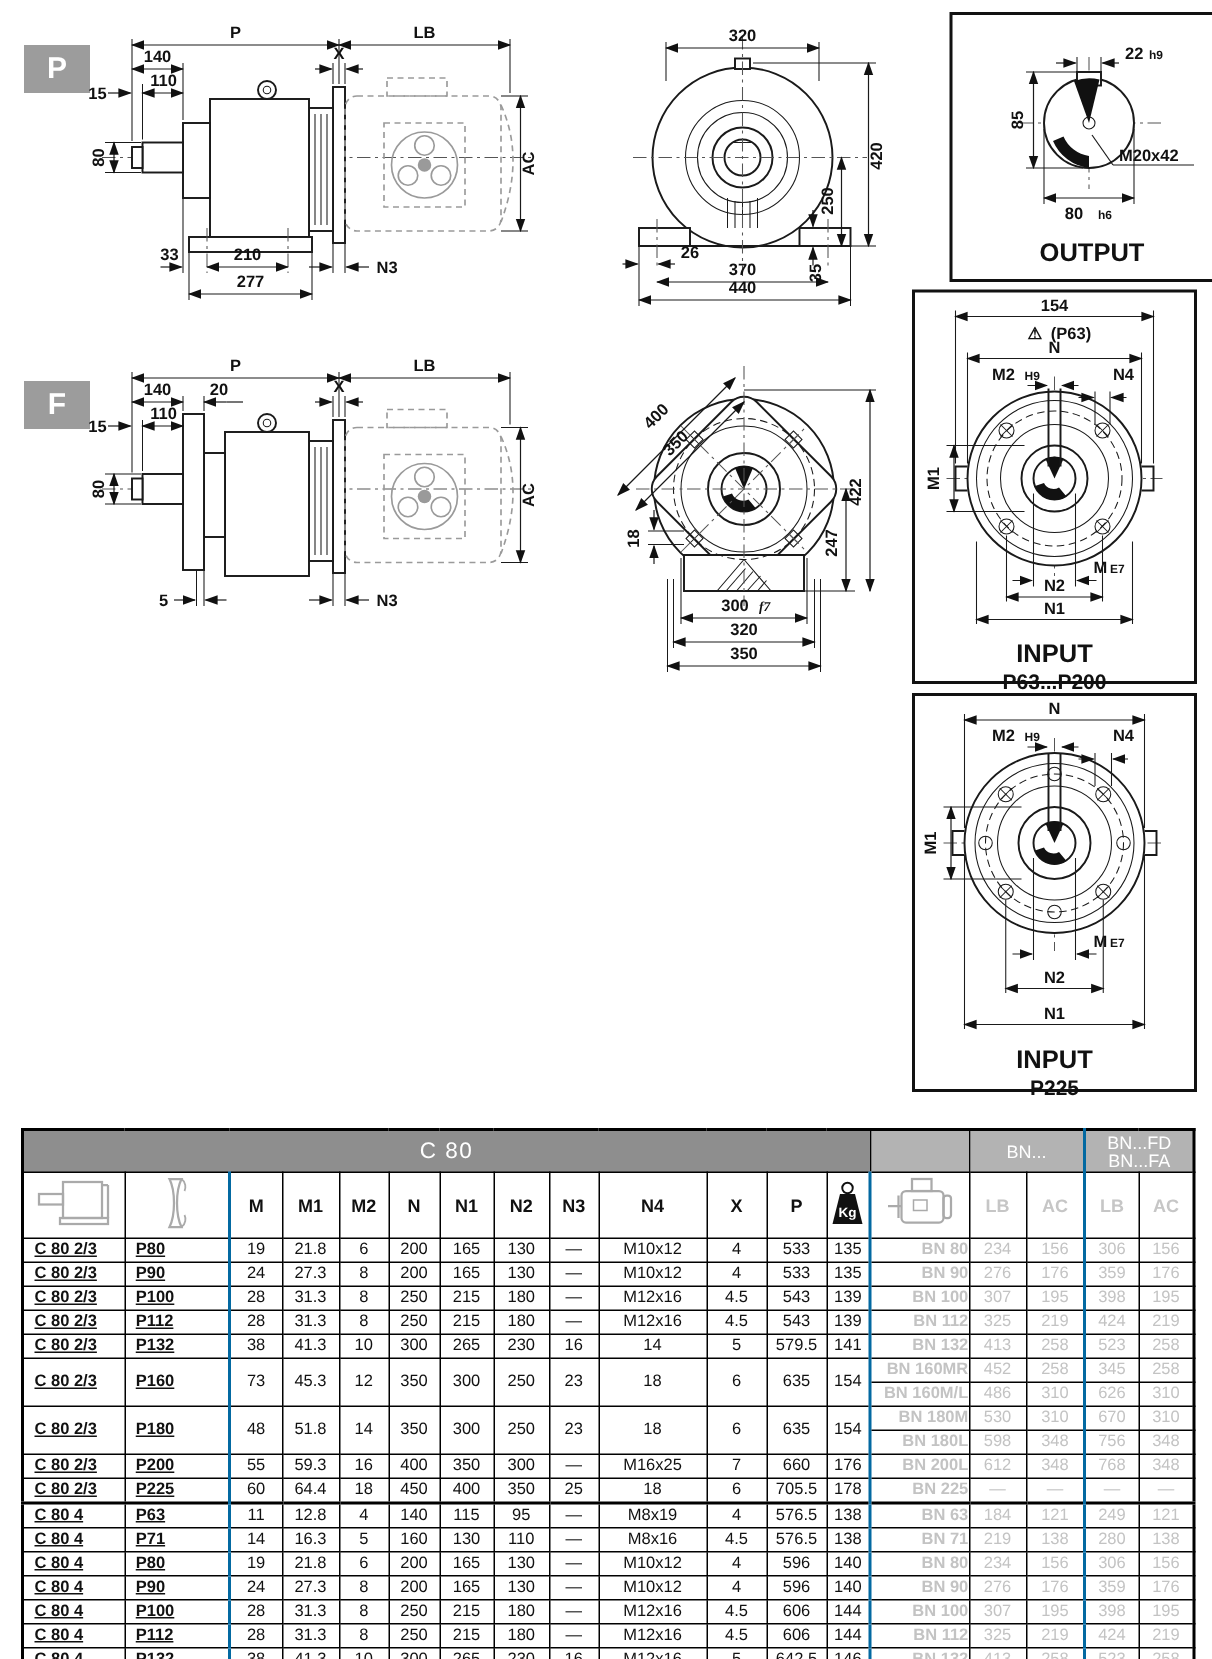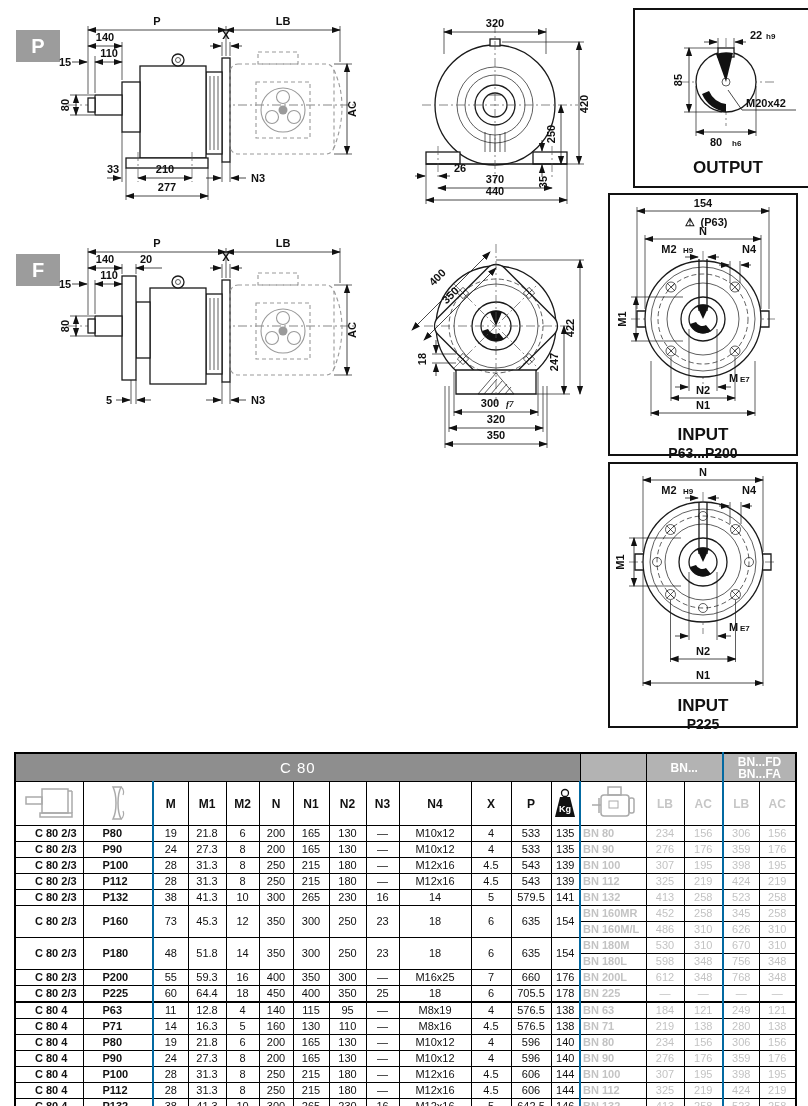--- a/index.html
+++ b/index.html
@@ -22,28 +22,28 @@
   .ghost2{fill:none;stroke:#9a9a9a;stroke-width:1.1;}
   .dimt{font:bold 11px "Liberation Sans",sans-serif;fill:#111;}
   .tolt{font:bold 8px "Liberation Sans",sans-serif;fill:#111;}
   .itl{font:italic bold 9px "Liberation Serif",serif;fill:#111;}
   
   #dimtable{position:absolute;left:14px;top:752px;width:781px;border-collapse:collapse;
             table-layout:fixed;border:2px solid #000;}
   #dimtable th,#dimtable td{border:1px solid #000;padding:0;font-size:11px;line-height:1;
             height:15px;white-space:nowrap;overflow:hidden;font-family:"Liberation Sans",sans-serif;}
   #dimtable .band-dark{background:#8e8e8e;color:#fff;font-weight:normal;font-size:15px;height:27px;letter-spacing:1px;}
-  #dimtable .band-light{background:#b3b3b3;color:#fff;font-weight:bold;font-size:12px;}
+  #dimtable .band-light{background:#b3b3b3;color:#fff;font-weight:normal;font-size:12px;}
   #dimtable .bnh2 div{line-height:12px;}
   #dimtable tr.hrow2 th{height:43px;background:#fff;}
   #dimtable th.ch{font-weight:bold;font-size:12px;color:#111;}
   #dimtable th.grayh{color:#c6c6c6;font-weight:bold;font-size:12px;}
-  #dimtable td.c-model,#dimtable td.c-size{font-weight:bold;text-align:left;padding-left:19px;color:#111;}
+  #dimtable td.c-model,#dimtable td.c-size{font-weight:bold;text-align:left;padding-left:7px;color:#111;text-decoration:underline;}
   #dimtable td.c-dim{text-align:center;color:#111;}
-  #dimtable td.c-bn{color:#c3c3c3;font-weight:bold;text-align:left;padding-left:2px;}
+  #dimtable td.c-bn{color:#c3c3c3;font-weight:bold;text-align:right;padding-left:2px;}
   #dimtable td.c-val{color:#c3c3c3;text-align:center;}
   #dimtable .thickL{border-left:2px solid #0369a1;}
   #dimtable tr.group-top td{border-top:2px solid #000;}
 </style>
 </head>
 <body>
 
 <div class="badge" style="left:16px;top:30px;">P</div>
 
 <svg class="abs" style="left:10px;top:6px;" width="592" height="222" viewBox="0 0 592 222">

